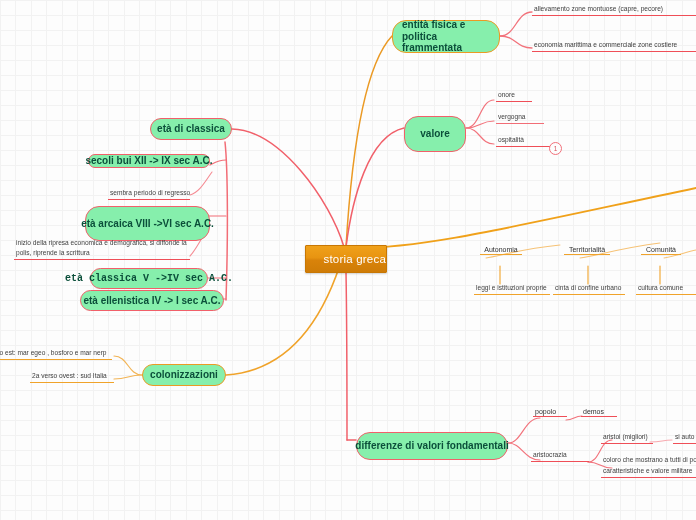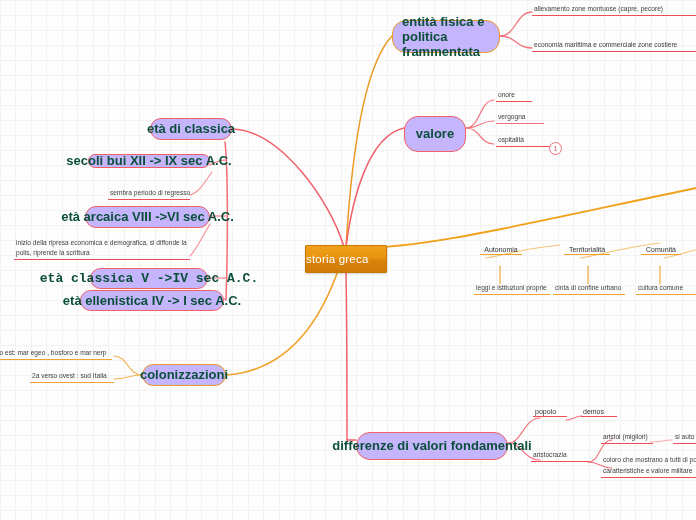--- a/index.html
+++ b/index.html
@@ -35,30 +35,30 @@
   
   .root {
     left: 305px; top: 245px;
     width: 82px; height: 28px;
     border-radius: 1px;
     background: linear-gradient(to bottom, #f0a11a 0%, #e89411 45%, #d9830a 55%, #cf7c07 100%);
     border: 1px solid #c87704;
     color: #ffffff;
     font-size: 11.5px;
     font-weight: normal;
-    display: flex; align-items: center; justify-content: flex-start;
+    display: flex; align-items: center; justify-content: flex-end;
     letter-spacing: 0.2px;
     box-shadow: 0 1px 2px rgba(0,0,0,0.18);
   }
   
   .cap {
     border-radius: 14px;
-    background: #c4b5fd;
+    background: #86efac;
     display: flex; align-items: center; justify-content: center;
-    font-size: 13px;
+    font-size: 10px;
     font-weight: bold;
     color: #0b4f3a;
     padding: 0 9px;
     line-height: 1.18;
   }
   .cap.red  { border: 1.4px solid #f1606a; }
   .cap.org  { border: 1.4px solid #eb9a24; }
   .cap.multi { white-space: normal; text-align: left; justify-content: flex-start; }
 
   
@@ -207,21 +207,21 @@
 
 <div class="node cap red" style="left:150px; top:118px; width:82px; height:22px;">
   <span>età di classica</span>
 </div>
 <div class="node cap red" style="left:88px; top:154px; width:122px; height:14px;">
   <span>secoli bui XII -&gt; IX sec A.C.</span>
 </div>
 <div class="node leaf red" style="left:108px; top:188px; width:82px;">
   <span>sembra periodo di regresso</span>
 </div>
-<div class="node cap red" style="left:85px; top:206px; width:125px; height:22px;">
+<div class="node cap red" style="left:85px; top:206px; width:125px; height:35px;">
   <span>età arcaica VIII -&gt;VI sec A.C.</span>
 </div>
 <div class="node leaf red wrap" style="left:14px; top:238px; width:176px;">
   <span>inizio della ripresa economica e demografica, si diffonde la polis, riprende la scrittura</span>
 </div>
 <div class="node cap red" style="left:90px; top:268px; width:118px; height:21px;font-family:Liberation Mono, monospace;">
   <span>età classica V -&gt;IV sec A.C.</span>
 </div>
 <div class="node cap red" style="left:80px; top:290px; width:144px; height:21px;">
   <span>età ellenistica IV -&gt; I sec A.C.</span>

